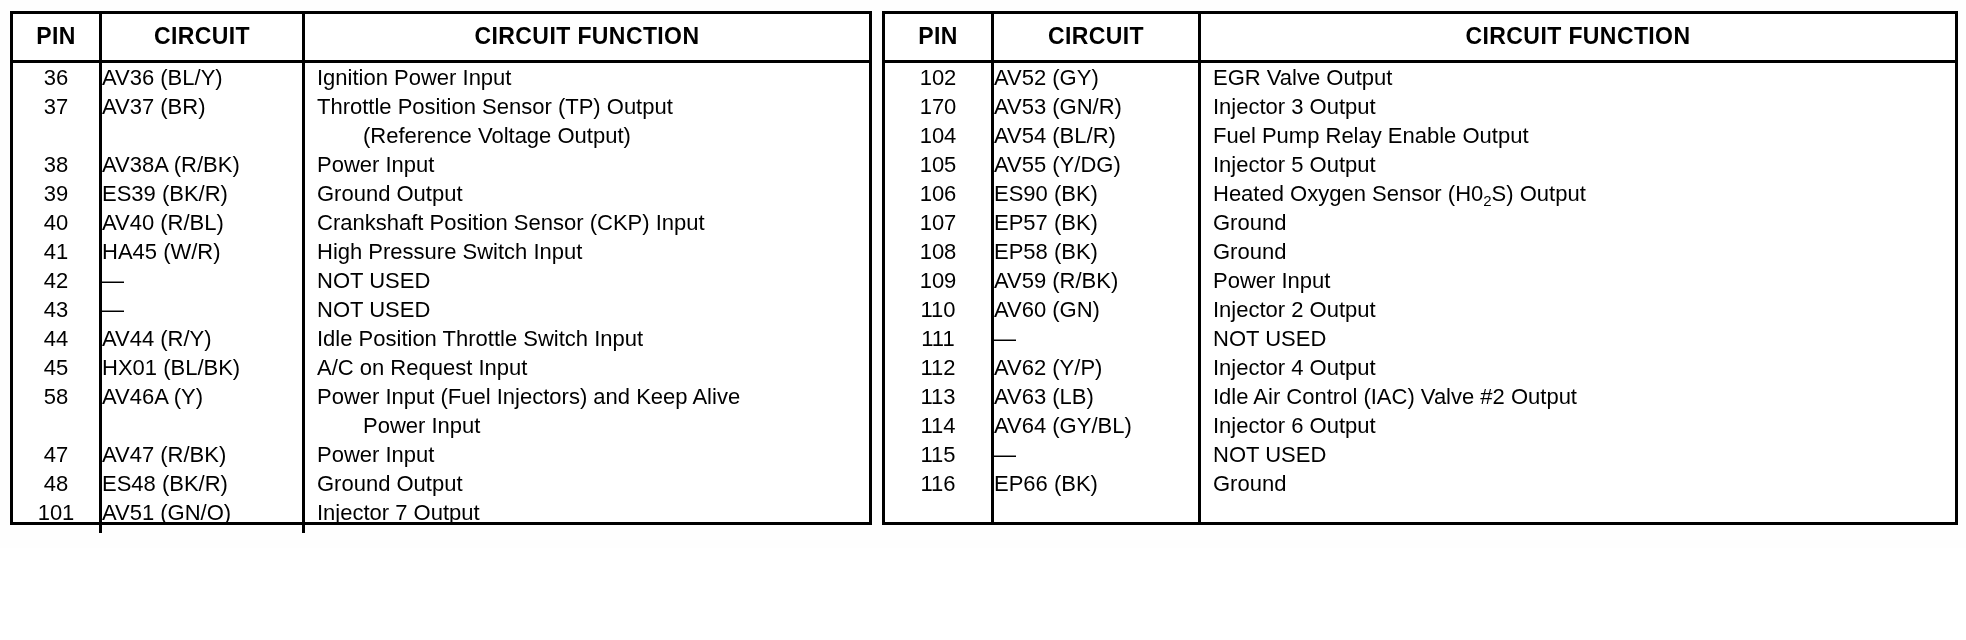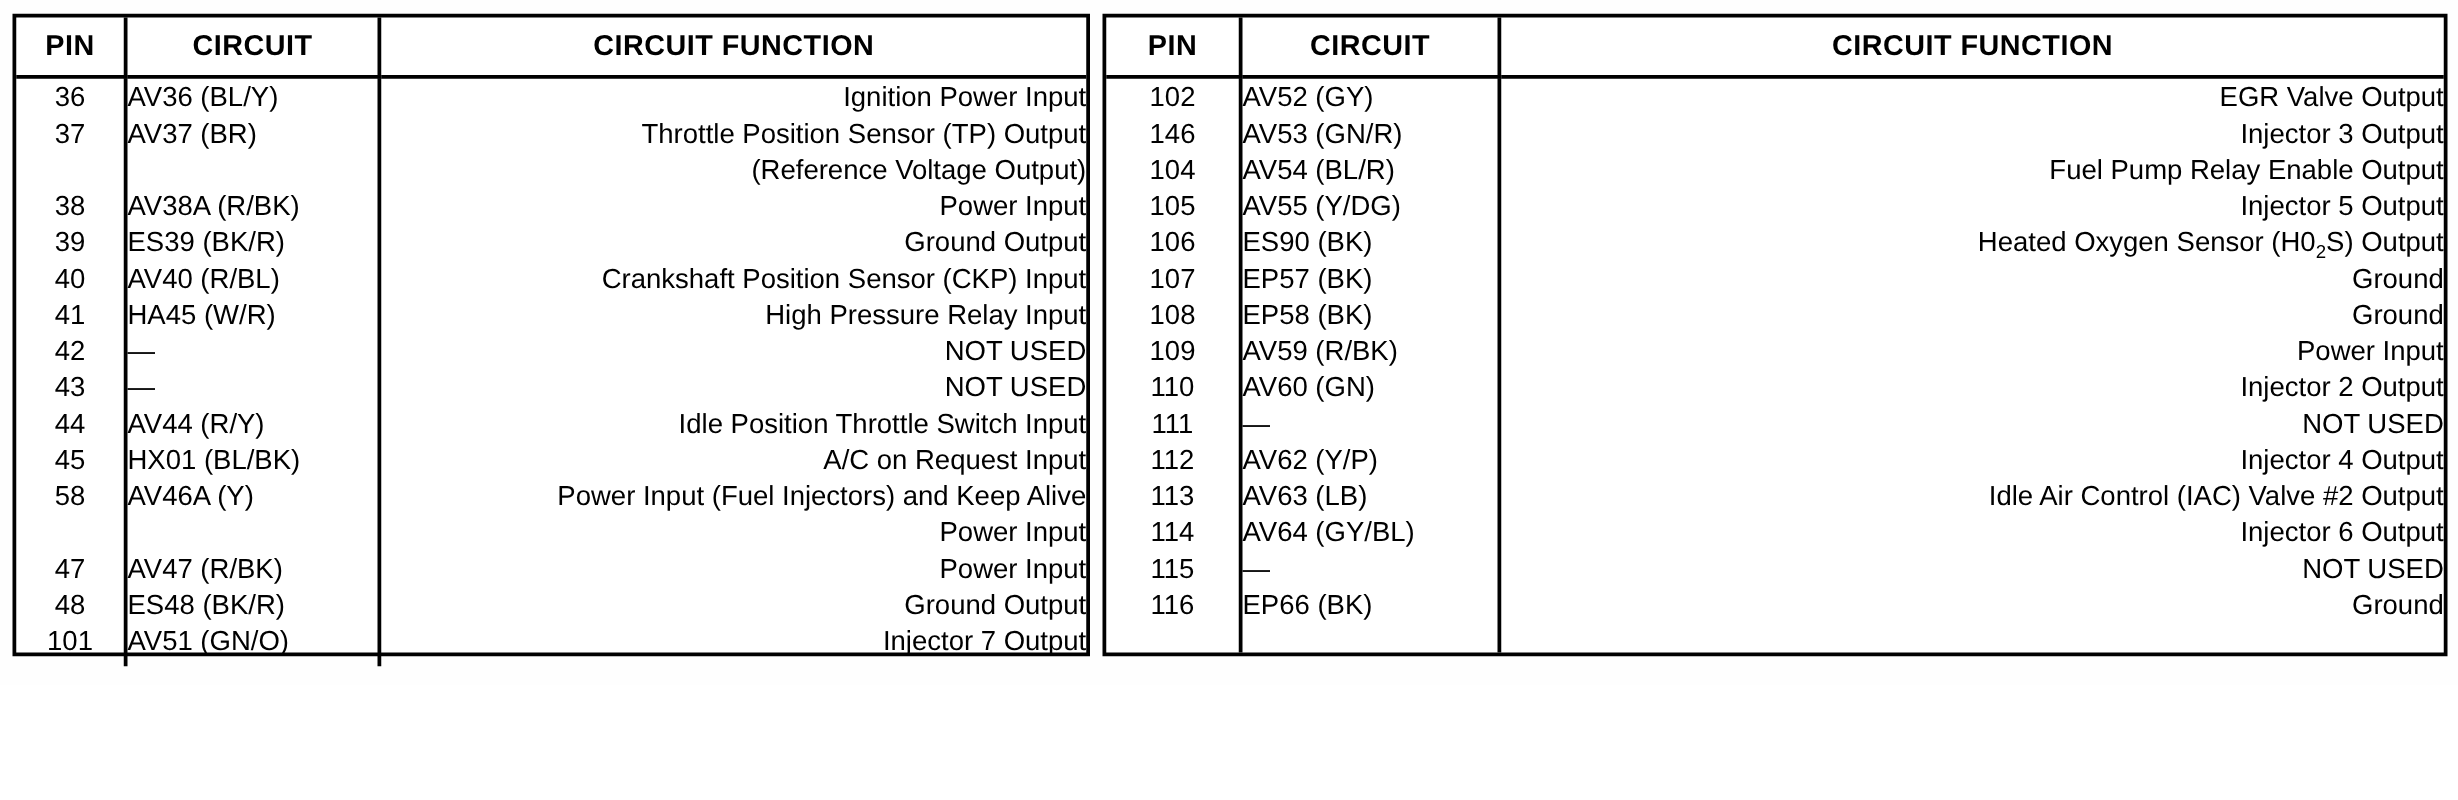--- a/index.html
+++ b/index.html
@@ -80,22 +80,22 @@
   .ln {
     height: 29px;
     line-height: 29px;
     white-space: nowrap;
     overflow: visible;
   }
   .ln.blank { color: transparent; }
 
   .col-pin .ln      { text-align: center; }
   .col-circuit .ln  { text-align: left; }
-  .col-func .ln     { text-align: right; padding-left: 12px; }
-  .col-func .ln.indent { padding-left: 58px; margin-left: 32px; }
+  .col-func .ln     { text-align: left; padding-left: 12px; }
+  .col-func .ln.indent { padding-left: 58px; }
 
   
   .dash { letter-spacing: 0; }
 
   
   .left  .w-pin     { width: 78px; }
   .left  .w-circuit { width: 192px; }
   .left  .w-func    { width: auto; }
 
   .right .w-pin     { width: 98px; }
@@ -163,21 +163,21 @@
                 </div>
             </td>
             <td class="w-func col-func">
               <div class="lines">
                   <div class="ln">Ignition Power Input</div>
                   <div class="ln">Throttle Position Sensor (TP) Output</div>
                   <div class="ln indent">(Reference Voltage Output)</div>
                   <div class="ln">Power Input</div>
                   <div class="ln">Ground Output</div>
                   <div class="ln">Crankshaft Position Sensor (CKP) Input</div>
-                  <div class="ln">High Pressure Relay Input</div>
+                  <div class="ln">High Pressure Switch Input</div>
                   <div class="ln">NOT USED</div>
                   <div class="ln">NOT USED</div>
                   <div class="ln">Idle Position Throttle Switch Input</div>
                   <div class="ln">A/C on Request Input</div>
                   <div class="ln">Power Input (Fuel Injectors) and Keep Alive</div>
                   <div class="ln indent">Power Input</div>
                   <div class="ln">Power Input</div>
                   <div class="ln">Ground Output</div>
                   <div class="ln">Injector 7 Output</div>
                 </div>
@@ -194,21 +194,21 @@
             <th class="w-pin">PIN</th>
             <th class="w-circuit">CIRCUIT</th>
             <th class="w-func">CIRCUIT FUNCTION</th>
           </tr>
         </thead>
         <tbody>
           <tr>
             <td class="w-pin col-pin">
               <div class="lines">
                   <div class="ln">102</div>
-                  <div class="ln">146</div>
+                  <div class="ln">170</div>
                   <div class="ln">104</div>
                   <div class="ln">105</div>
                   <div class="ln">106</div>
                   <div class="ln">107</div>
                   <div class="ln">108</div>
                   <div class="ln">109</div>
                   <div class="ln">110</div>
                   <div class="ln">111</div>
                   <div class="ln">112</div>
                   <div class="ln">113</div>

